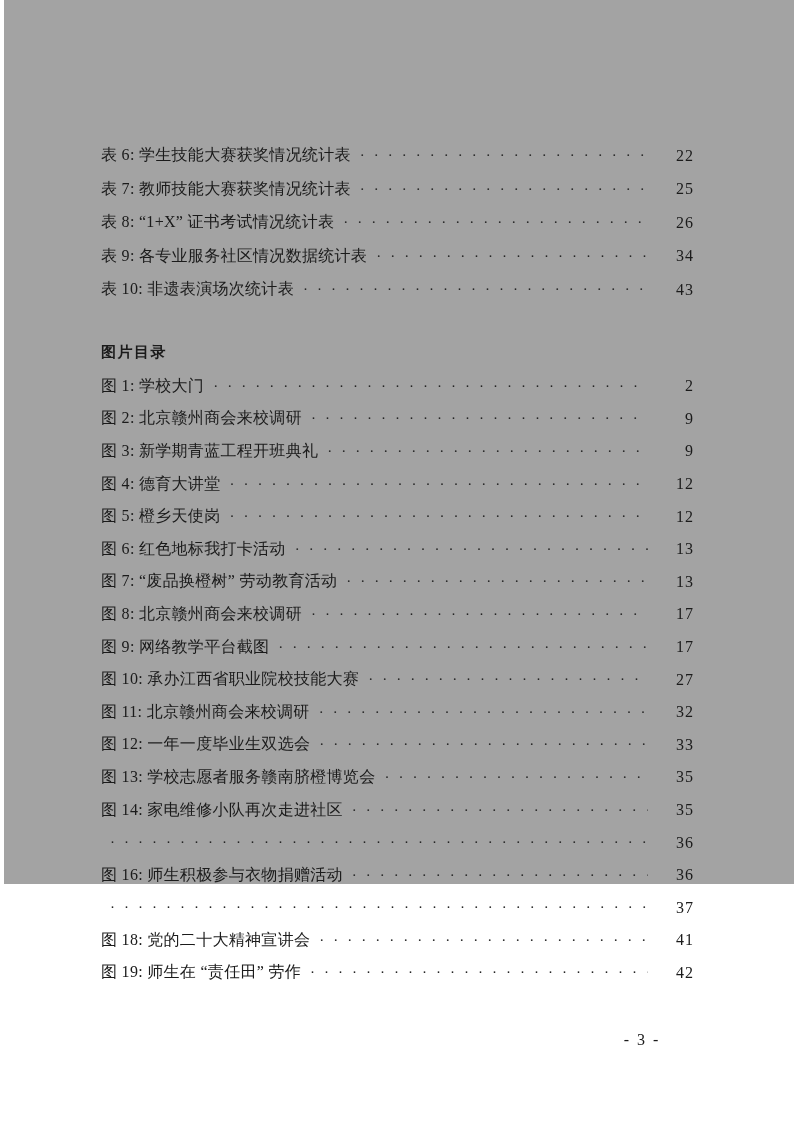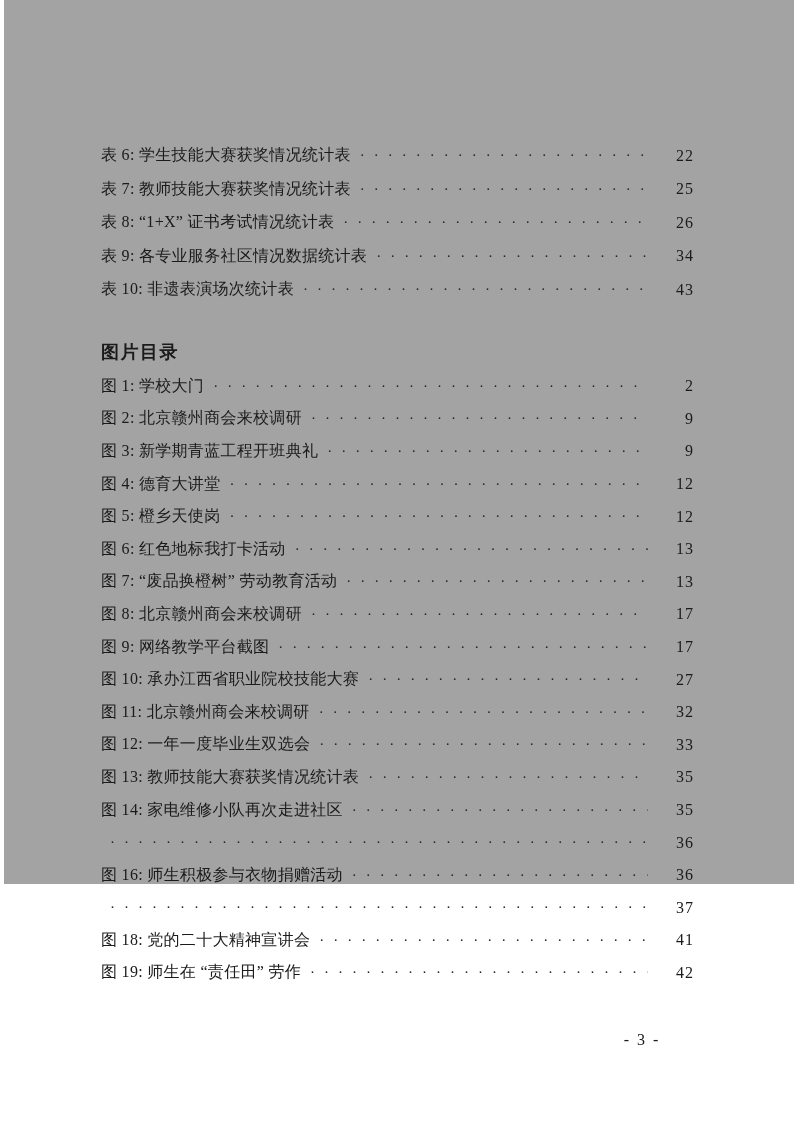--- a/index.html
+++ b/index.html
@@ -28,21 +28,21 @@
     letter-spacing:9px; padding-left:9px;
     font-size:15px; color:#262626;
   }
   .toc-page {
     flex:0 0 auto; min-width:26px; margin-left:20px;
     text-align:right; white-space:pre; letter-spacing:1px;
   }
 
   .figure-heading {
     position:absolute; left:97px; top:342px;
-    font-size:18px; font-weight:bold; letter-spacing:1.5px; line-height:20px;
+    font-size:15px; font-weight:bold; letter-spacing:1.5px; line-height:20px;
   }
 
   .footer {
     position:absolute; top:1030px; left:606px; width:64px;
     text-align:center; font-size:16px; letter-spacing:2px; line-height:20px;
   }
 </style>
 </head>
 <body>
 
@@ -151,21 +151,21 @@
         <span class="toc-page">32</span>
       </div>
 
       <div class="toc-row">
         <span class="toc-label">图 12: 一年一度毕业生双选会</span>
         <span class="toc-dots">····························································</span>
         <span class="toc-page">33</span>
       </div>
 
       <div class="toc-row">
-        <span class="toc-label">图 13: 教师技能大赛获奖情况统计表</span>
+        <span class="toc-label">图 13: 学校志愿者服务赣南脐橙博览会</span>
         <span class="toc-dots">····························································</span>
         <span class="toc-page">35</span>
       </div>
 
       <div class="toc-row">
         <span class="toc-label">图 14: 家电维修小队再次走进社区</span>
         <span class="toc-dots">····························································</span>
         <span class="toc-page">35</span>
       </div>
 

